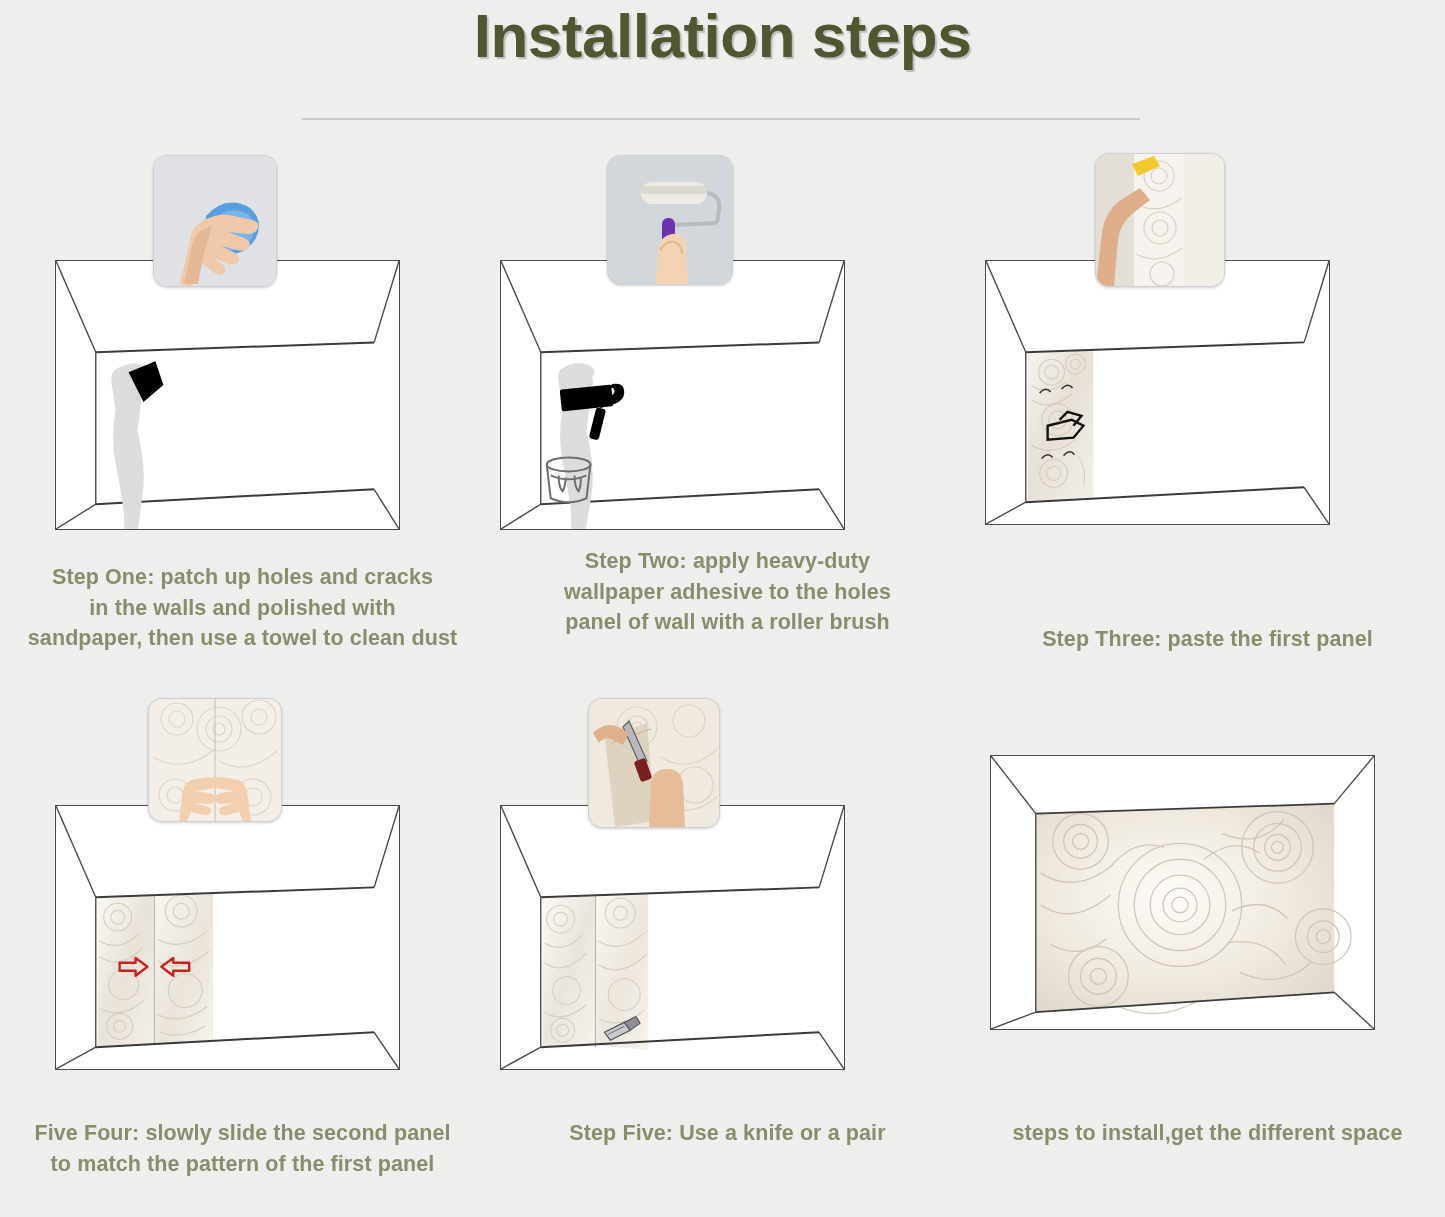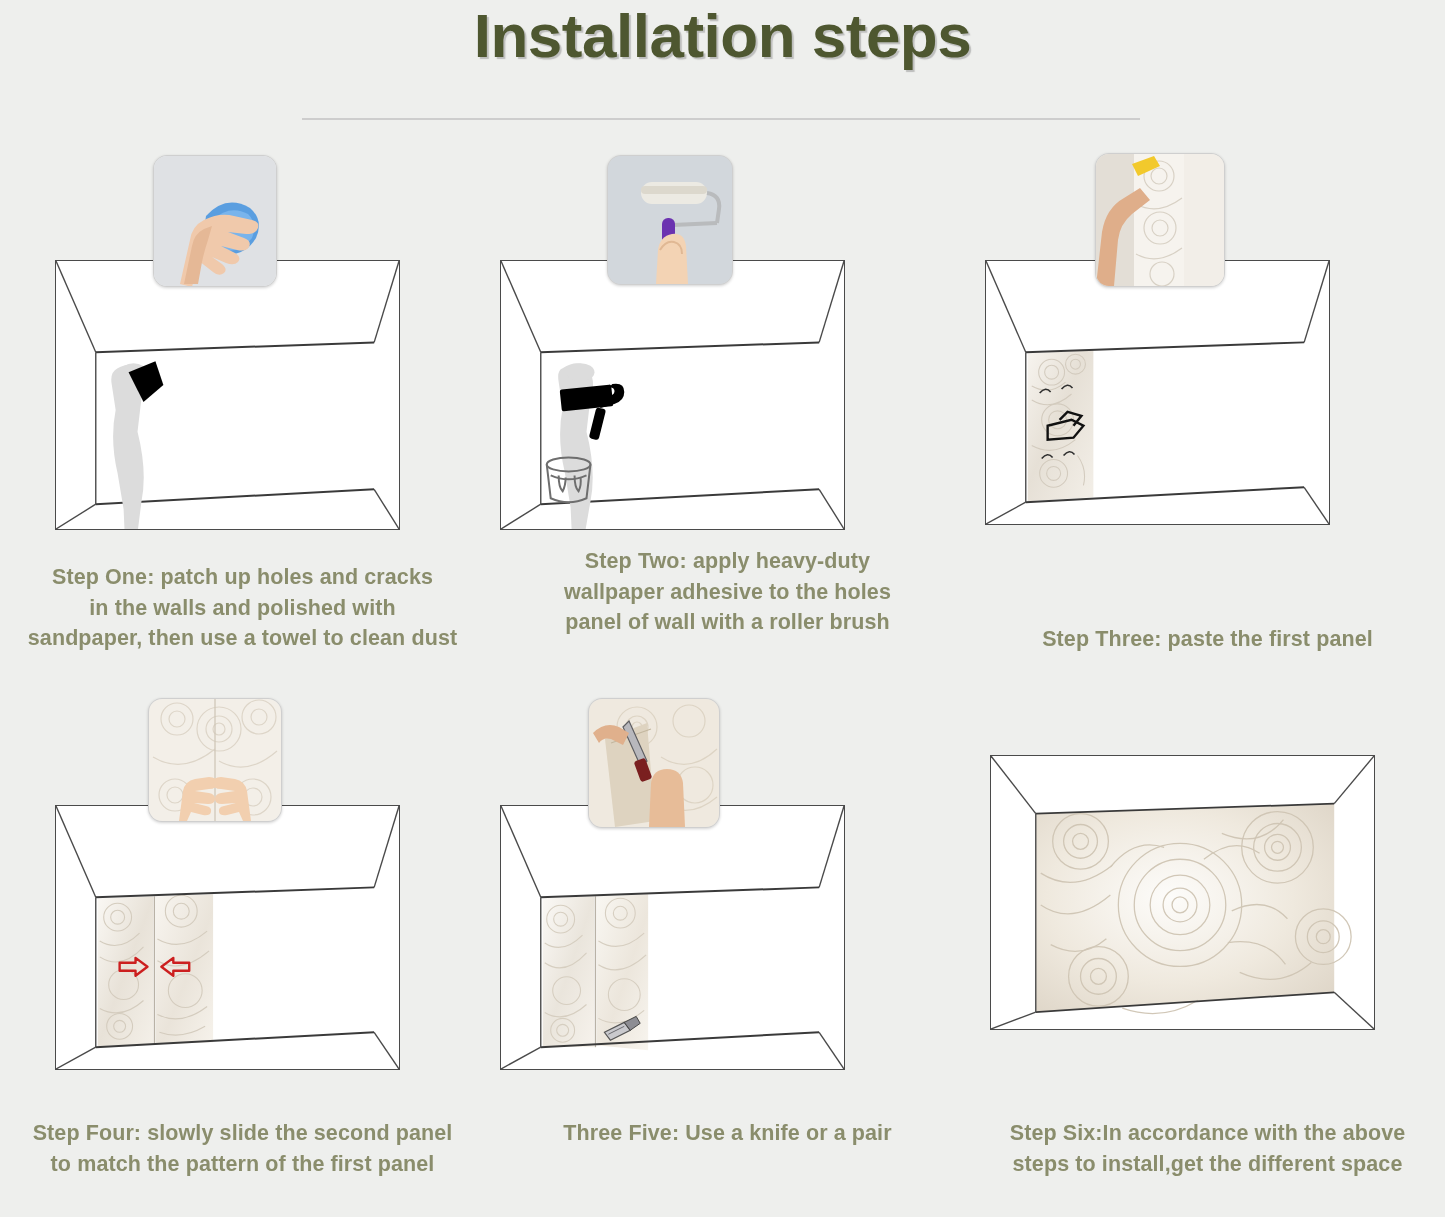--- a/index.html
+++ b/index.html
@@ -338,21 +338,21 @@
               <circle cx="104" cy="98" r="9"></circle>
           </g>
           <line x1="66" y1="0" x2="66" y2="122" stroke="#cfc7b9" stroke-width="1.3"></line>
 
           <path d="M30,122 l4,-30 q2,-10 12,-12 l14,-2 q8,0 8,6 q0,6 -8,6 l-14,2 l14,2 q6,1 6,6 q0,5 -7,5 l-14,-1 l12,3 q6,1 5,6 q-1,4 -8,3 l-12,-3 l-4,9 Z" fill="#f2cfaf"></path>
           <path d="M102,122 l-4,-30 q-2,-10 -12,-12 l-14,-2 q-8,0 -8,6 q0,6 8,6 l14,2 l-14,2 q-6,1 -6,6 q0,5 7,5 l14,-1 l-12,3 q-6,1 -5,6 q1,4 8,3 l12,-3 l4,9 Z" fill="#f2cfaf"></path>
         </svg>
       </div>
 
       <div class="caption" style="top:428px;">
-        <div>Step Four: slowly slide the second panel</div>
+        <div>Five Four: slowly slide the second panel</div>
         <div>to match the pattern of the first panel</div>
       </div>
     </div>
 
     <div class="cell">
       <div class="room" style="left:15px;top:115px;width:345px;height:265px;">
         <svg viewBox="0 0 345 265" preserveAspectRatio="none">
           <defs>
             <linearGradient id="rose5a" x1="0" y1="0" x2="1" y2="1">
               <stop offset="0%" stop-color="#fbf9f6"></stop>
@@ -420,21 +420,21 @@
 
           <polygon points="40,22 58,62 52,68 34,28" fill="#b8b8bd" stroke="#5e5e62" stroke-width="1.2"></polygon>
           <rect x="48" y="60" width="12" height="22" rx="3" fill="#7a1f1f" transform="rotate(-20 54 71)"></rect>
 
           <path d="M4,34 q12,-12 26,-6 l10,6 l-6,12 l-12,-6 q-8,-2 -12,4 Z" fill="#e0b08c"></path>
           <path d="M60,128 l2,-44 q2,-14 16,-14 q14,0 16,14 l2,44 Z" fill="#e7bc98"></path>
         </svg>
       </div>
 
       <div class="caption" style="top:428px;">
-        <div>Three Five: Use a knife or a pair</div>
+        <div>Step Five: Use a knife or a pair</div>
       </div>
     </div>
 
     <div class="cell">
       <div class="room" style="left:20px;top:65px;width:385px;height:275px;">
         <svg viewBox="0 0 385 275" preserveAspectRatio="none">
           <defs>
             <radialGradient id="rose6" cx="45%" cy="45%" r="75%">
               <stop offset="0%" stop-color="#fdfcfa"></stop>
               <stop offset="55%" stop-color="#efe9de"></stop>
@@ -482,19 +482,18 @@
           <line x1="385" y1="0" x2="345" y2="48" stroke="#4a4a4a" stroke-width="1.4"></line>
           <line x1="0" y1="275" x2="45" y2="258" stroke="#4a4a4a" stroke-width="1.4"></line>
           <line x1="385" y1="275" x2="345" y2="238" stroke="#4a4a4a" stroke-width="1.4"></line>
           <line x1="45" y1="58" x2="345" y2="48" stroke="#3a3a3a" stroke-width="1.8"></line>
           <line x1="45" y1="258" x2="345" y2="238" stroke="#3a3a3a" stroke-width="1.8"></line>
           <line x1="45" y1="58" x2="45" y2="258" stroke="#4a4a4a" stroke-width="1.4"></line>
         </svg>
       </div>
 
       <div class="caption" style="top:428px;">
-        <div>Step Six:In accordance with the above</div>
         <div>steps to install,get the different space</div>
       </div>
     </div>
 
   </div>
 </div>
 
 </body></html>

